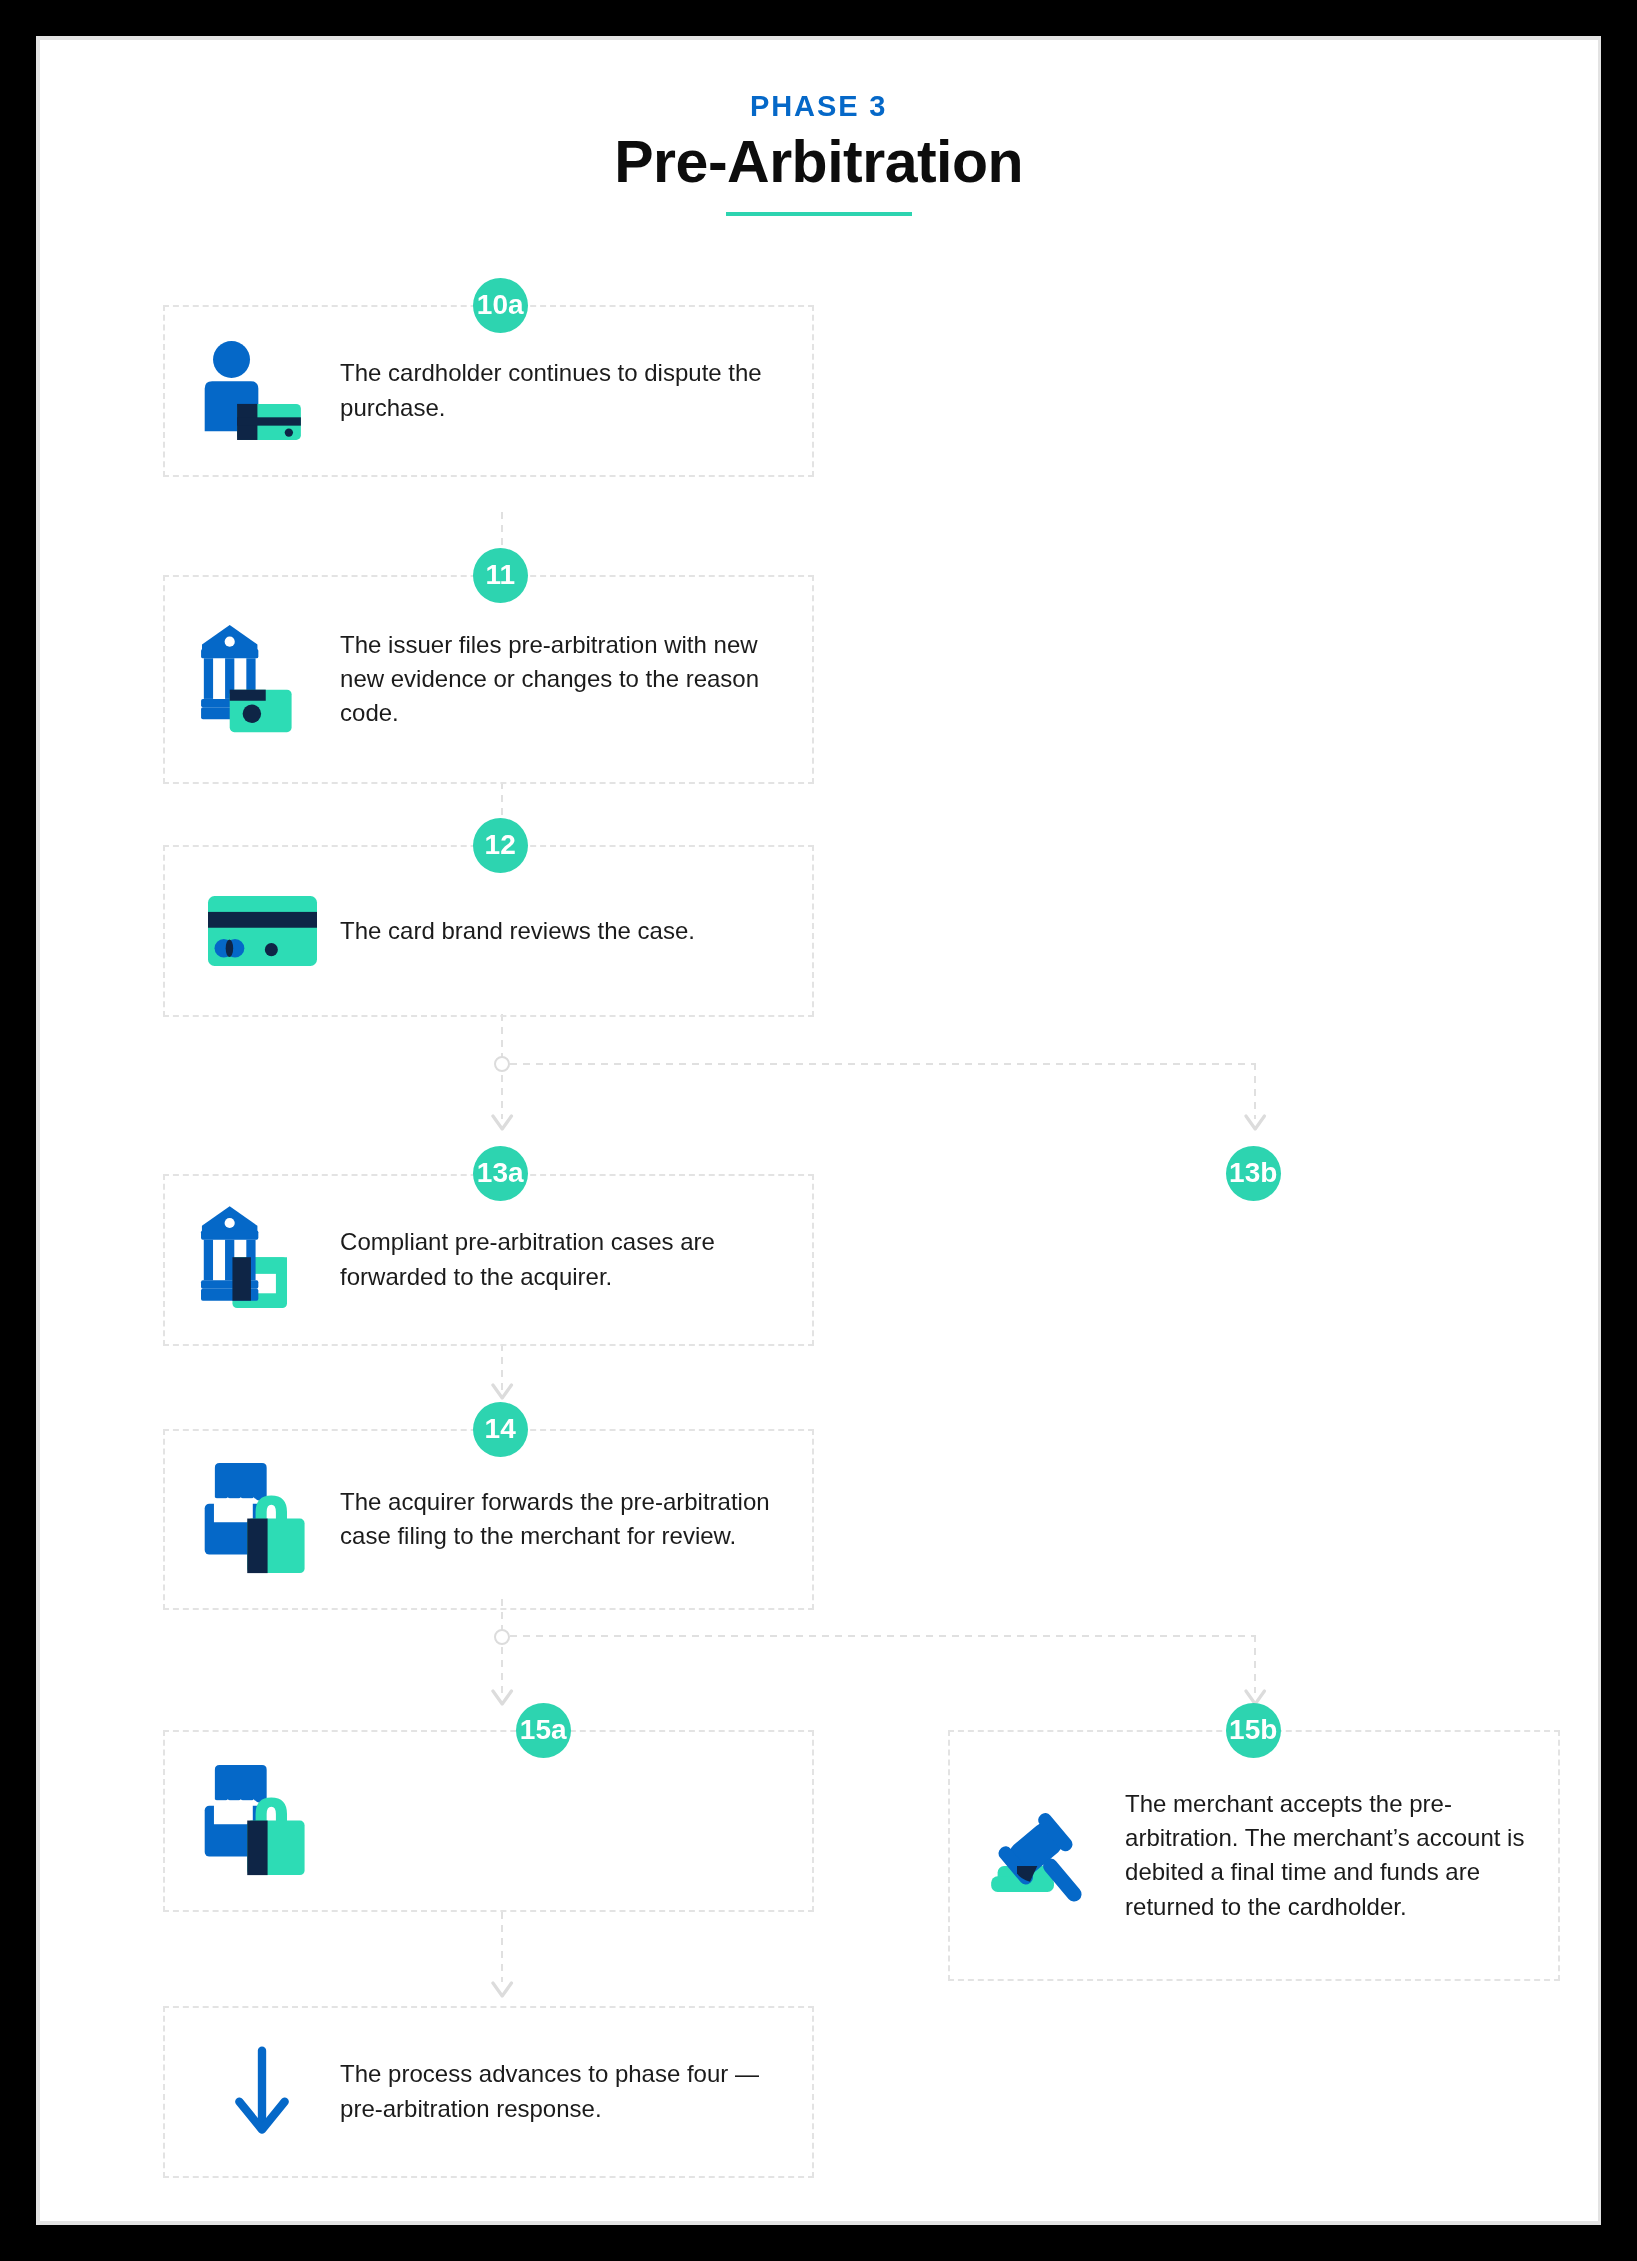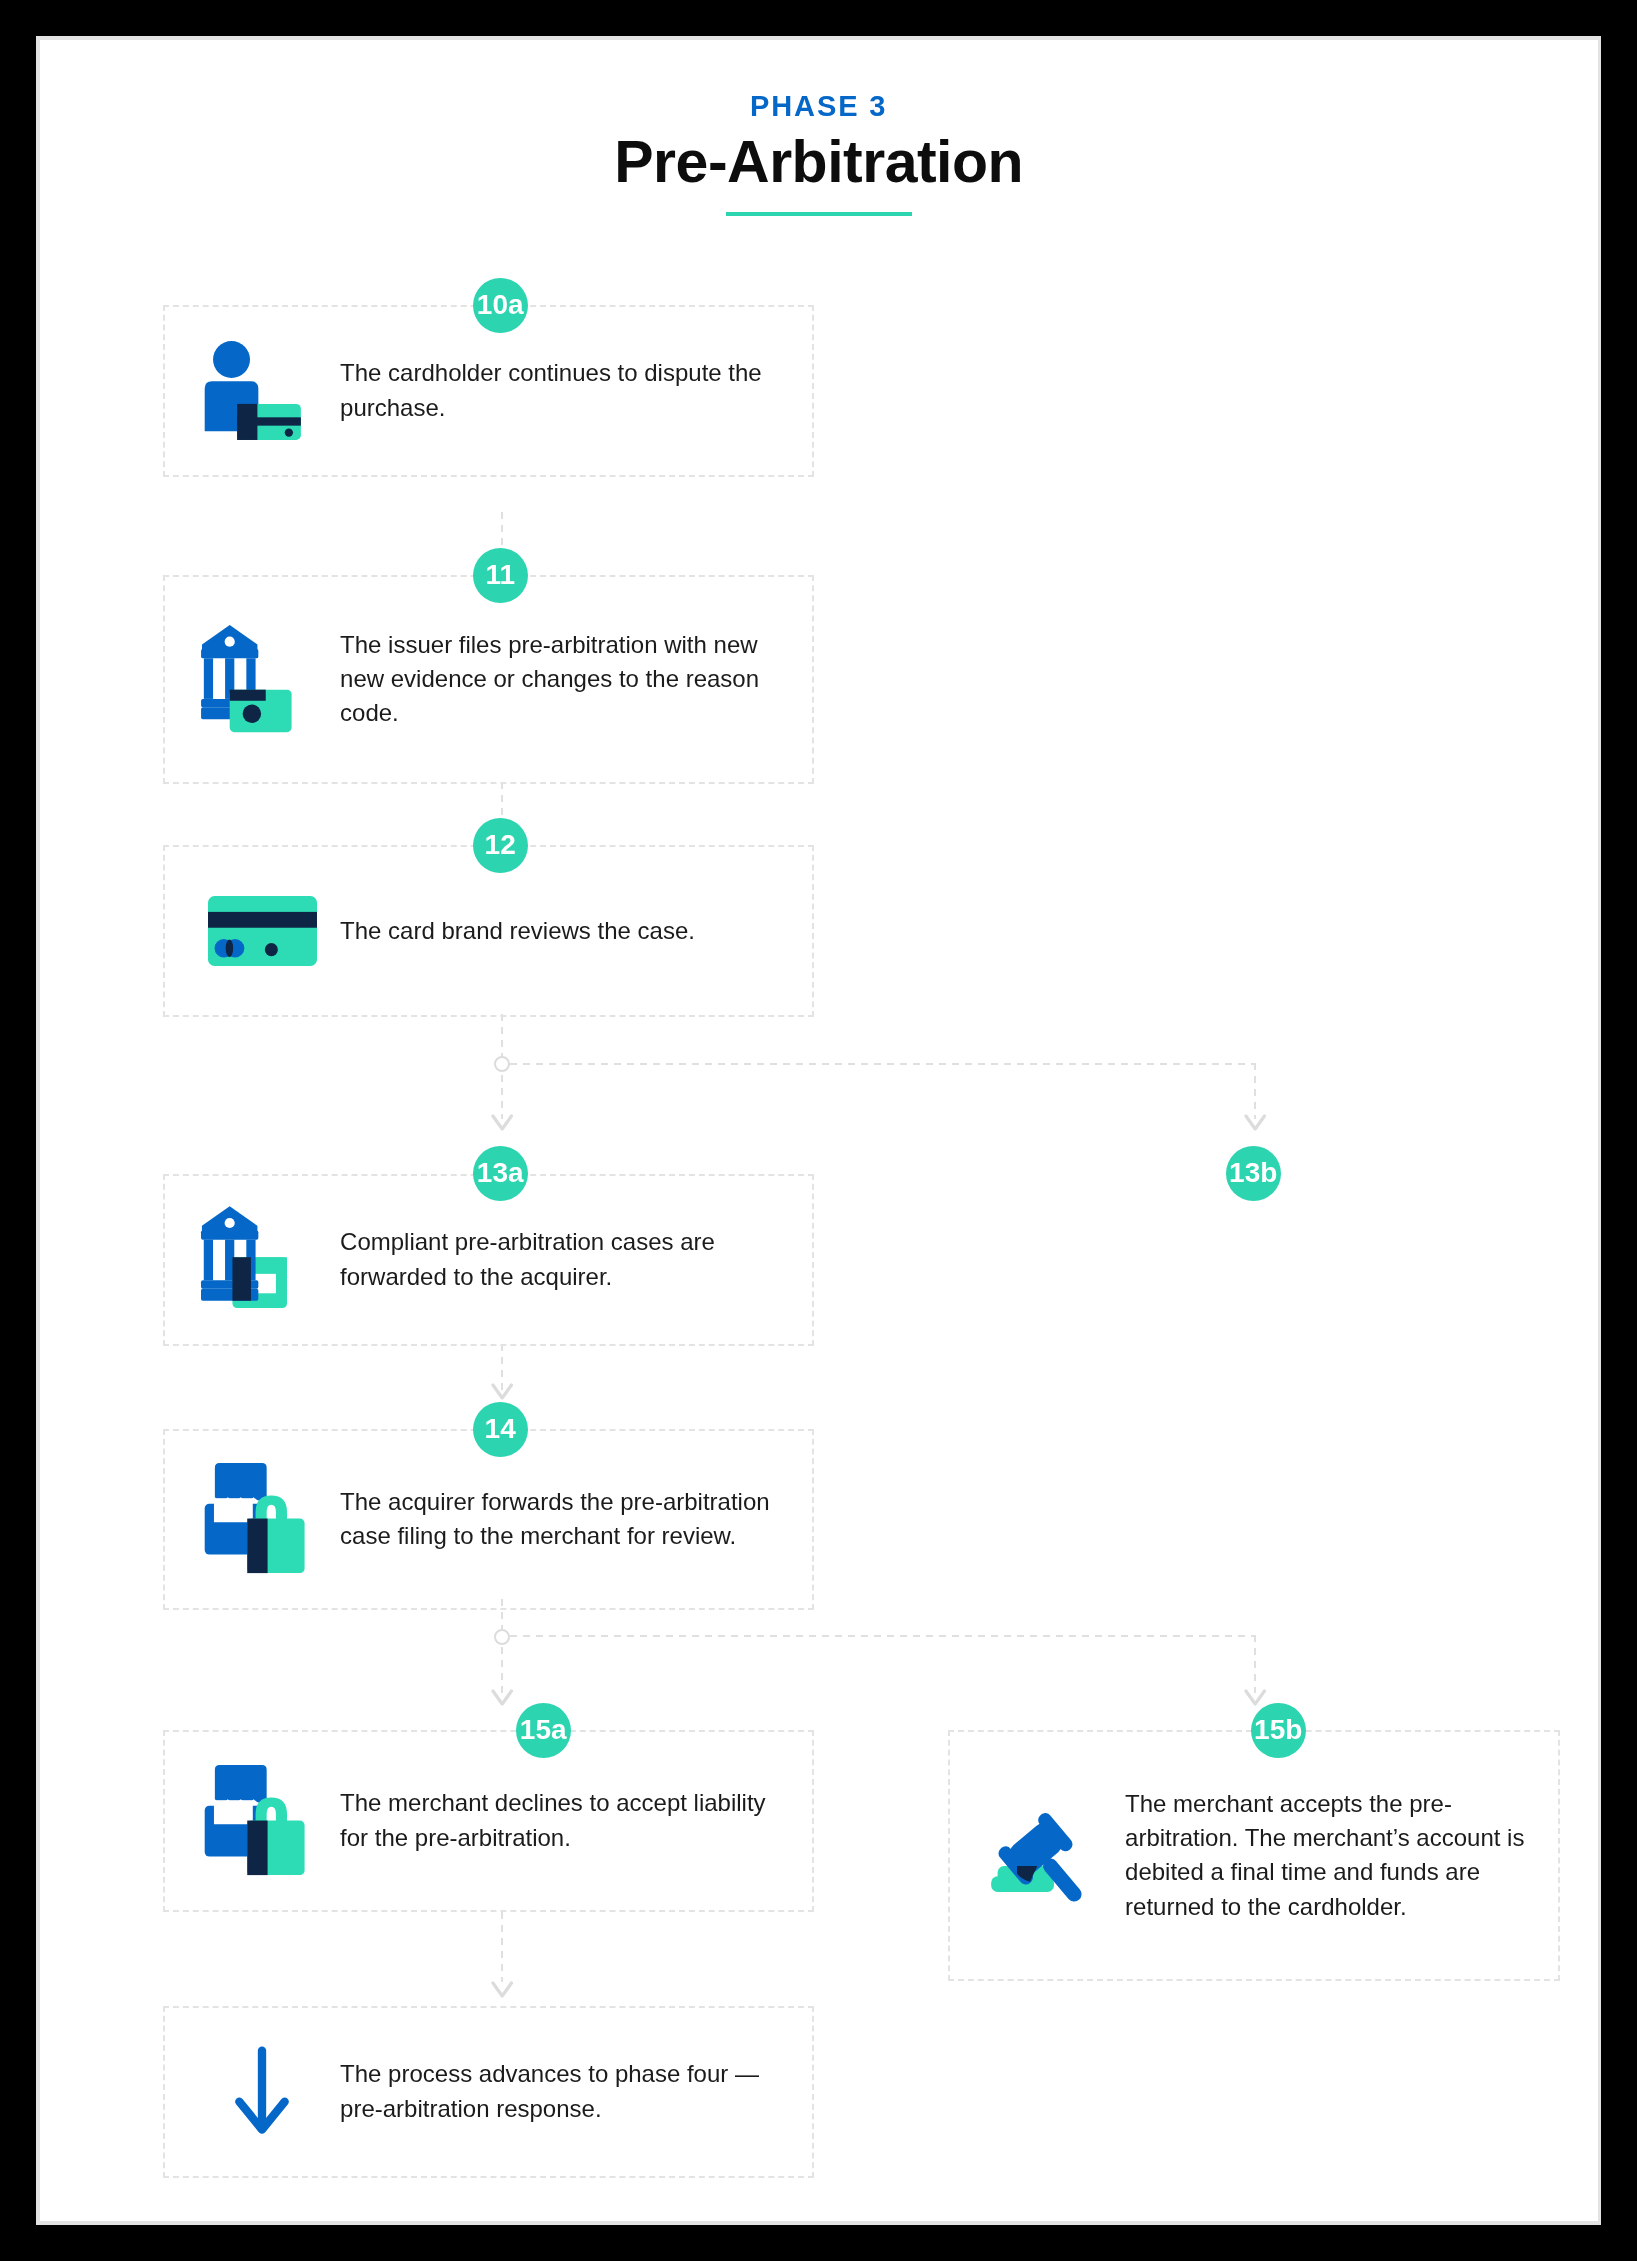--- a/index.html
+++ b/index.html
@@ -314,21 +314,20 @@
             <div class="icon-slot">
               <svg width="123" height="116" viewBox="0 0 266 250">
                 <path d="M12 4 h120 q10 0 10 10 v64 q-14 16 -28 0 q-14 16 -28 0 q-14 16 -28 0 q-14 16 -28 0 v-64 q0 -10 10 -10 z" fill="#0568c8"></path>
                 <rect x="8" y="92" width="126" height="110" rx="10" fill="#0568c8"></rect>
                 <rect x="28" y="80" width="84" height="52" fill="#ffffff"></rect>
                 <path d="M118 110 q0 -36 34 -36 q34 0 34 36 v16 h-24 v-16 q0 -16 -10 -16 q-10 0 -10 16 v16 h-24 z" fill="#2ddcb5"></path>
                 <rect x="100" y="124" width="124" height="118" rx="10" fill="#2ddcb5"></rect>
                 <rect x="100" y="124" width="44" height="118" fill="#0e2546"></rect>
               </svg>
             </div>
-            <div class="card-text">The merchant declines to accept liability for the pre-arbitration.</div>
           </div>
         </div>
         <div class="badge" style="left:433px; top:1663px;margin-left:43px;">15a</div>
 
         <div class="card" style="left:908px; top:1690px; width:612px; height:251px;">
           <div class="card-inner">
             <div class="icon-slot">
               <svg width="109" height="97" viewBox="0 0 236 210">
                 <rect x="10" y="128" width="118" height="52" rx="14" fill="#2ddcb5"></rect>
                 <rect x="-4" y="150" width="136" height="34" rx="14" fill="#2ddcb5"></rect>
@@ -337,21 +336,21 @@
                   <rect x="22" y="42" width="30" height="98" rx="14" fill="#0568c8"></rect>
                   <rect x="134" y="42" width="30" height="98" rx="14" fill="#0568c8"></rect>
                   <rect x="78" y="124" width="32" height="112" rx="16" fill="#0568c8"></rect>
                 </g>
                 <path d="M52 128 h44 l-16 34 q-20 -6 -28 -18 z" fill="#0e2546"></path>
               </svg>
             </div>
             <div class="card-text">The merchant accepts the pre-arbitration. The merchant’s account is debited a final time and funds are returned to the cardholder.</div>
           </div>
         </div>
-        <div class="badge" style="left:1211px; top:1663px;text-align:right;">15b</div>
+        <div class="badge" style="left:1186px; top:1663px;text-align:right;">15b</div>
 
         <div class="card" style="left:123px; top:1966px; width:651px; height:172px;">
           <div class="card-inner">
             <div class="icon-slot">
               <svg width="70" height="88" viewBox="0 0 150 190">
                 <line x1="75" y1="6" x2="75" y2="172" stroke="#0568c8" stroke-width="18" stroke-linecap="round"></line>
                 <path d="M26 116 L75 176 L124 116" fill="none" stroke="#0568c8" stroke-width="18" stroke-linecap="round" stroke-linejoin="round"></path>
               </svg>
             </div>
             <div class="card-text">The process advances to phase four — pre-arbitration response.</div>

